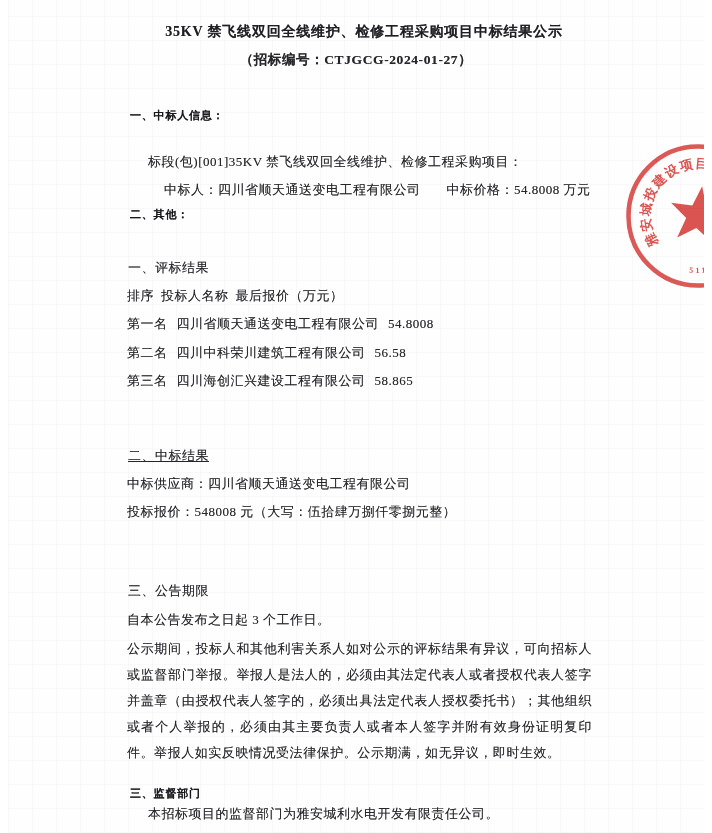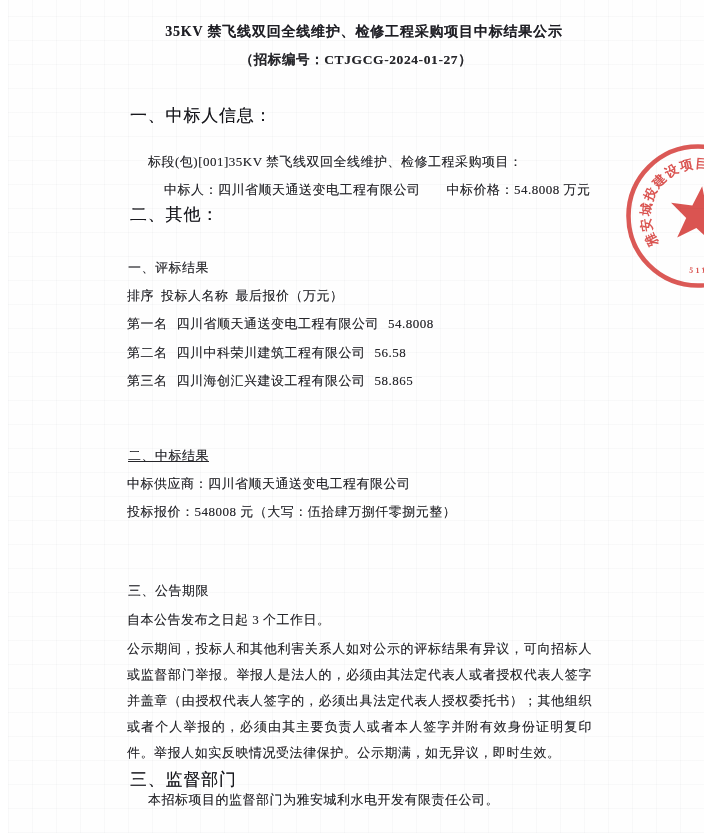--- a/index.html
+++ b/index.html
@@ -43,22 +43,22 @@
     padding-right: 112px;
   }
   .line {
     font-size: 13px;
     line-height: 20px;
     letter-spacing: 0.5px;
     text-shadow: 0 0 0.5px rgba(40,40,48,0.45);
     white-space: nowrap;
   }
   .heading {
-    font-size: 17px;
-    font-weight: normal;
+    font-size: 11px;
+    font-weight: bold;
     color: #17171c;
     line-height: 21px;
     letter-spacing: 0.8px;
     text-shadow: 0 0 0.6px rgba(30,30,36,0.6);
     white-space: nowrap;
   }
   .h-sec1      { margin-top: 35px; padding-left: 3px; }
   .bid-line    { margin-top: 26px;  padding-left: 21px; }
   .winner-line { margin-top: 8px;  padding-left: 37px; }
   .h-sec2      { margin-top: 4px;  padding-left: 3px; }
@@ -73,21 +73,21 @@
   .duration-line { margin-top: 9px; }
   .notice-para {
     margin-top: 6px;
     font-size: 13px;
     line-height: 26px;
     letter-spacing: 0.55px;
     text-align: justify;
     text-shadow: 0 0 0.5px rgba(40,40,48,0.45);
     max-width: 480px;
   }
-  .h-sec3      { margin-top: 3px; padding-left: 3px; }
+  .h-sec3      { margin-top: 17px; padding-left: 3px; }
   .monitor-line { padding-left: 21px; }
   .gap-s  { display: inline-block; width: 7px; }
   .gap-m  { display: inline-block; width: 9px; }
   .gap-price { display: inline-block; width: 26px; }
   .seal {
     position: absolute;
     left: 600px;
     top: 126px;
     width: 180px;
     height: 180px;

